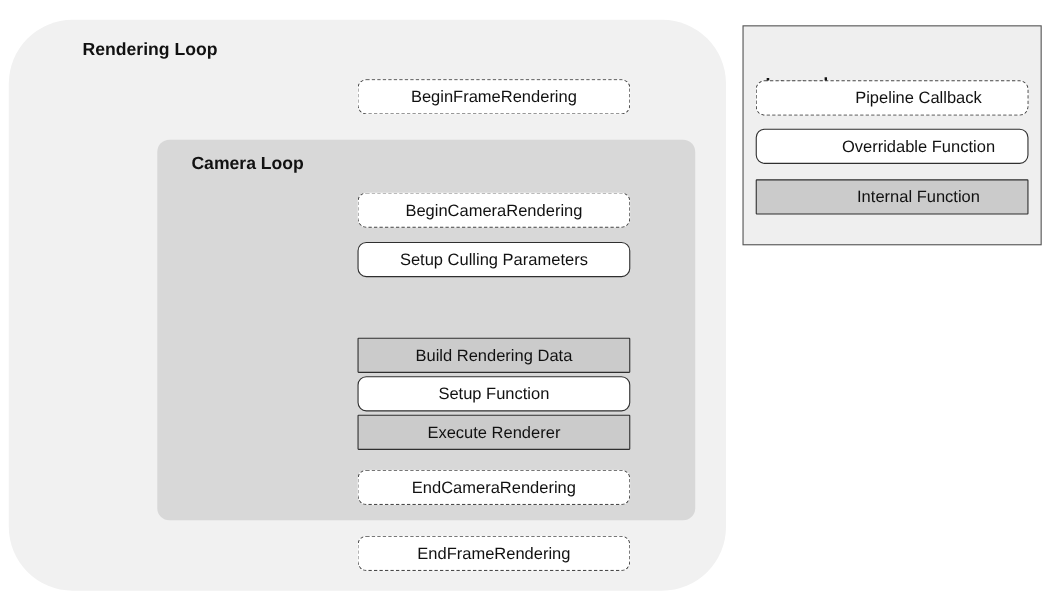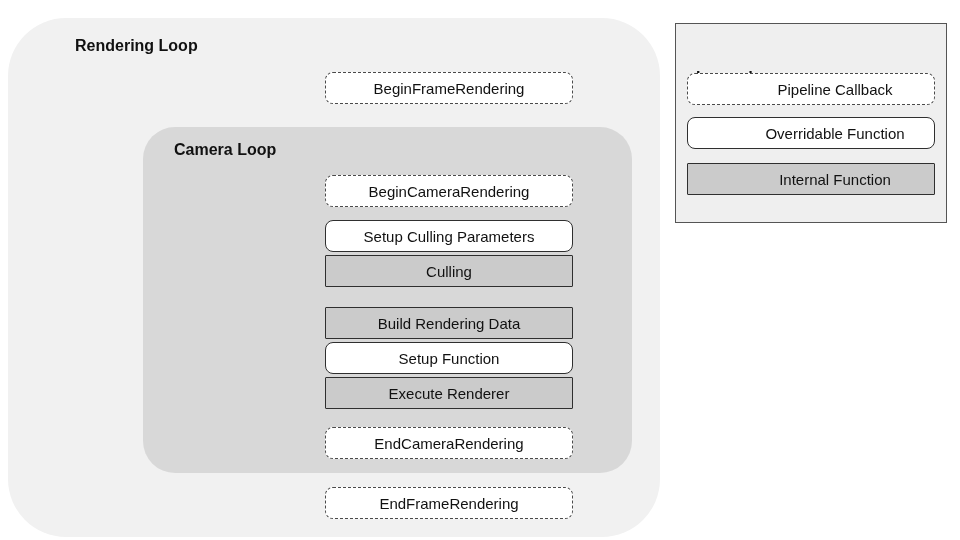--- a/index.html
+++ b/index.html
@@ -32,21 +32,21 @@
     left: 8px; top: 18px;
     width: 652px; height: 519px;
     background: var(--outer-loop-bg);
     border-radius: 58px;
   }
   .camera-loop {
     position: absolute;
     left: 135px; top: 109px;   
     width: 489px; height: 346px;
     background: var(--camera-loop-bg);
-    border-radius: 32px;
+    border-radius: 11px;
   }
   .loop-label {
     position: absolute;
     font-size: 16px;
     font-weight: bold;
     color: var(--text-color);
     white-space: nowrap;
   }
   .rendering-loop > .loop-label { left: 67px; top: 19px; }
   .camera-loop > .loop-label { left: 31px; top: 14px; }
@@ -120,21 +120,20 @@
       <div class="loop-label">Camera Loop</div>
     </div>
   </div>
 
   <div class="node callback n-begin-frame">BeginFrameRendering</div>
 
   <div class="node callback n-begin-camera">BeginCameraRendering</div>
 
   <div class="node overridable n-setup-culling">Setup Culling Parameters</div>
 
-  <div class="node internal n-culling">Culling</div>
 
   <div class="node internal n-build-data">Build Rendering Data</div>
 
   <div class="node overridable n-setup-rend">Setup Function</div>
 
   <div class="node internal n-execute-rend">Execute Renderer</div>
 
   <div class="node callback n-end-camera">EndCameraRendering</div>
 
   <div class="node callback n-end-frame">EndFrameRendering</div>

